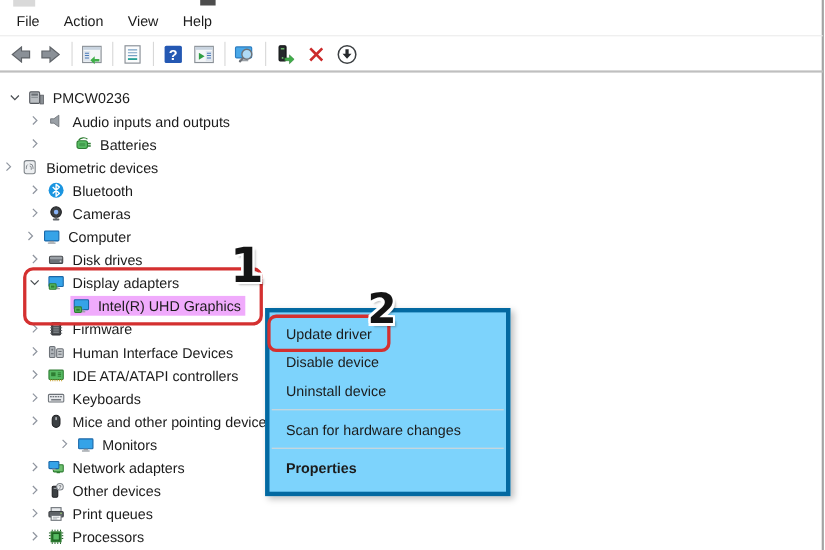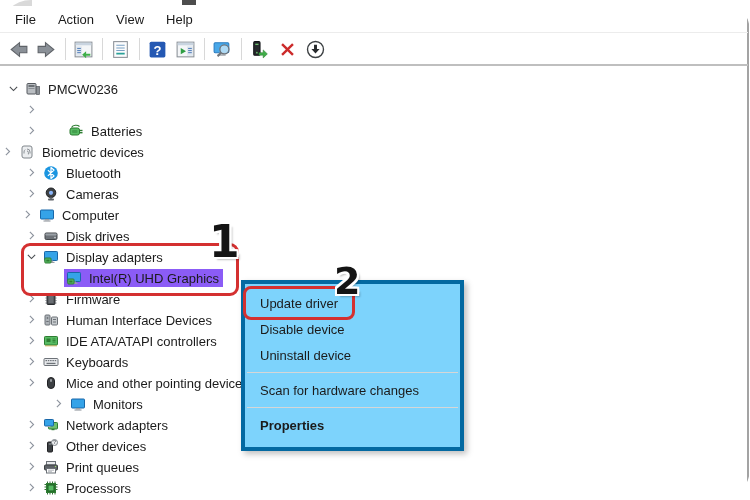--- a/index.html
+++ b/index.html
@@ -1,17 +1,17 @@
 <!DOCTYPE html>
 <html><head>
 <meta charset="utf-8">
 <style>
   html,body{margin:0;padding:0;background:#fff;}
   #app{position:relative;width:750px;height:500px;background:#fff;overflow:hidden;
-       font-family:"Liberation Sans","DejaVu Sans",sans-serif;color:#1b1b1b;border-radius:31px;-webkit-font-smoothing:antialiased;}
+       font-family:"Liberation Sans","DejaVu Sans",sans-serif;color:#1b1b1b;-webkit-font-smoothing:antialiased;}
   .win-right-border{position:absolute;top:0;right:1px;width:2px;height:100%;background:#a3a3a3;}
   .tb-frag1{position:absolute;left:12px;top:0;width:20px;height:6px;background:#d9d9d9;}
   .tb-frag2{position:absolute;left:182px;top:0;width:14px;height:5px;background:#4d4d4d;}
 
   .menubar{position:absolute;left:0;top:7px;width:748px;height:26px;display:flex;align-items:center;
            padding-left:4px;box-sizing:border-box;border-bottom:1px solid #ececec;font-size:13px;}
   .menu-item{padding:3px 11px;cursor:default;}
 
   .toolbar{position:absolute;left:0;top:34px;width:748px;height:32px;display:flex;align-items:center;
            padding-left:5px;box-sizing:border-box;border-bottom:2px solid #bfbfbf;}
@@ -173,20 +173,28 @@
           </span>
           <span>PMCW0236</span>
         </span>
       </div>
       <div class="tree-row" style="top: 31px; padding-left: 24px;">
         <span class="chev">
           <svg viewBox="0 0 16 16">
             <path d="M6 3.5 L10.5 8 L6 12.5" stroke="#9096a0" stroke-width="1.4" fill="none"></path>
           </svg>
         </span>
+        <span class="tcontent">
+          <span class="ticon">
+            <svg viewBox="0 0 16 16">
+              <polygon points="3,6 6,6 10.5,2.7 10.5,13.3 6,10 3,10" fill="#9aa0a6" stroke="#6d7278" stroke-width="0.8"></polygon>
+            </svg>
+          </span>
+          <span>Audio inputs and outputs</span>
+        </span>
       </div>
       <div class="tree-row" style="top: 52px; padding-left: 24px; gap: 25px;">
         <span class="chev">
           <svg viewBox="0 0 16 16">
             <path d="M6 3.5 L10.5 8 L6 12.5" stroke="#9096a0" stroke-width="1.4" fill="none"></path>
           </svg>
         </span>
         <span class="tcontent">
           <span class="ticon">
             <svg viewBox="0 0 16 16">
@@ -297,21 +305,21 @@
               <rect x="6" y="11.5" width="4" height="1.3" fill="#9aa0a6"></rect>
               <rect x="4.5" y="12.8" width="7" height="1.2" fill="#9aa0a6"></rect>
               <rect x="1.8" y="9" width="6.2" height="5" rx="0.8" fill="#57bb63" stroke="#2e7d32"></rect>
               <rect x="3.3" y="10.6" width="3.2" height="1.9" fill="#2e7d32"></rect>
             </svg>
           </span>
           <span>Display adapters</span>
         </span>
       </div>
       <div class="tree-row" style="top: 199px; padding-left: 64px;">
-        <span class="tcontent selected" style="background: #8b5cf6;">
+        <span class="tcontent selected" style="background: #f0abfc;">
           <span class="ticon">
             <svg viewBox="0 0 16 16">
               <rect x="1.5" y="2.5" width="13" height="9" rx="0.8" fill="#35a3e8" stroke="#1967a8"></rect>
               <rect x="6" y="11.5" width="4" height="1.3" fill="#9aa0a6"></rect>
               <rect x="4.5" y="12.8" width="7" height="1.2" fill="#9aa0a6"></rect>
               <rect x="1.8" y="9" width="6.2" height="5" rx="0.8" fill="#57bb63" stroke="#2e7d32"></rect>
               <rect x="3.3" y="10.6" width="3.2" height="1.9" fill="#2e7d32"></rect>
             </svg>
           </span>
           <span>Intel(R) UHD Graphics</span>

